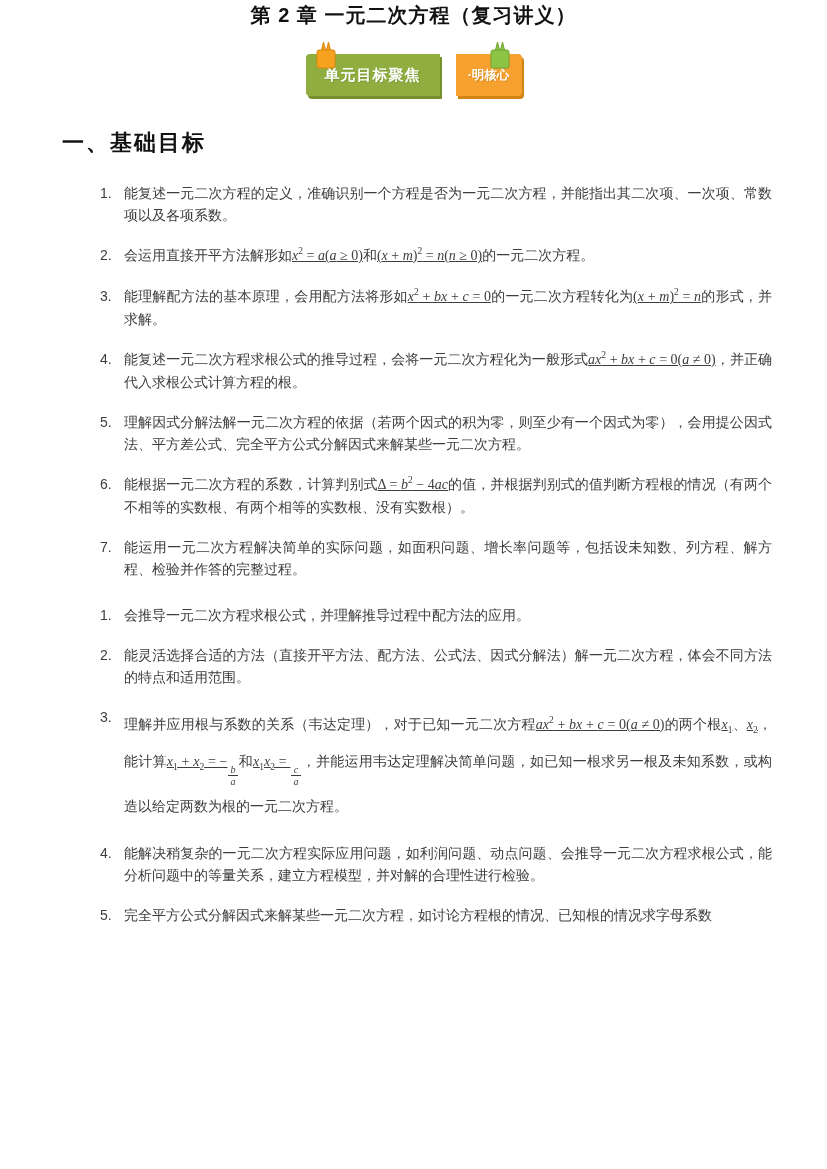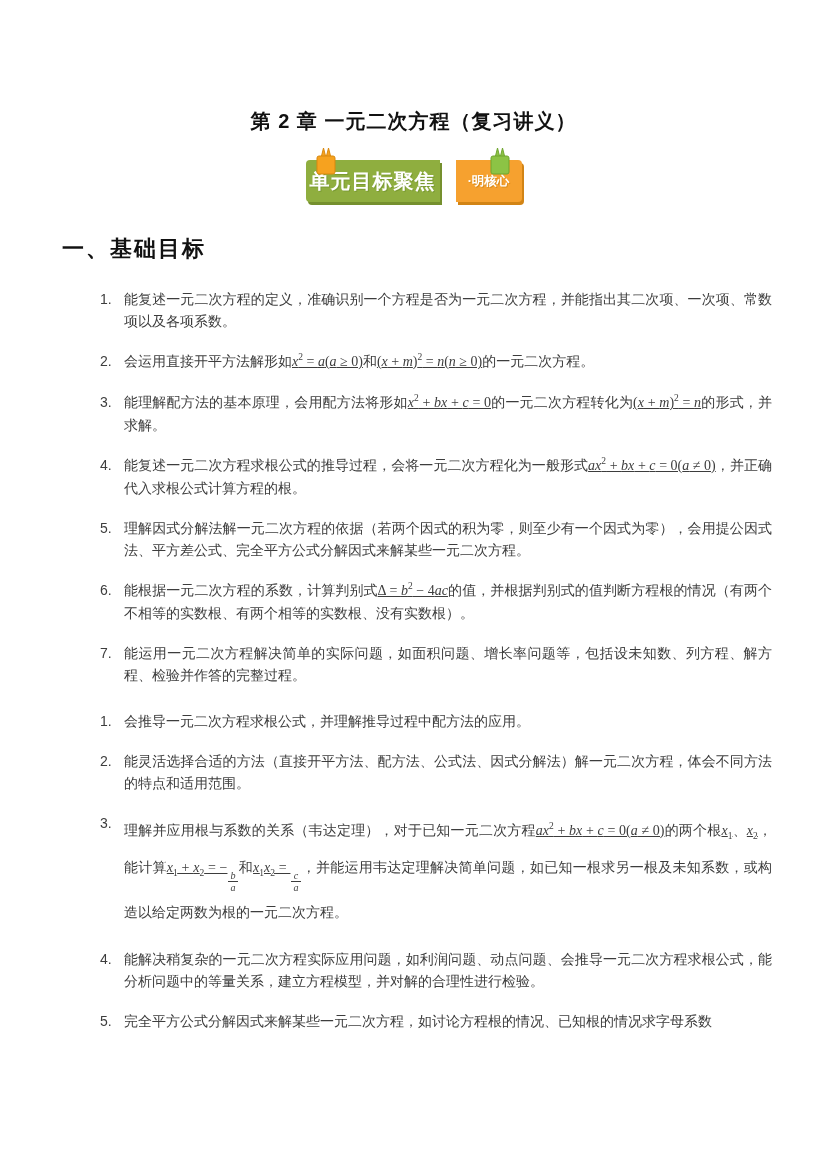--- a/index.html
+++ b/index.html
@@ -10,21 +10,20 @@
   .page {
     position: relative;
     width: 827px;
     height: 1169px;
     margin: 0 auto;
     background: #ffffff;
     overflow: hidden;
     font-family: "Liberation Sans", "DejaVu Sans", sans-serif;
     color: #3d3d3d;
     box-sizing: border-box;
-    padding-top: 106px;
   }
   
   .doc-title {
     margin: 0;
     text-align: center;
     font-size: 20px;
     line-height: 30px;
     font-weight: bold;
     color: #111;
     letter-spacing: 1px;
@@ -39,21 +38,21 @@
   }
   .banner-left {
     flex: 1;
     display: flex;
     align-items: center;
     justify-content: center;
     background: #8fae3f;
     border-radius: 4px 0 0 4px;
     box-shadow: 2px 3px 0 #75902e;
     color: #fff;
-    font-size: 20px;
+    font-size: 15px;
     font-weight: bold;
     letter-spacing: 1px;
     text-shadow: 1px 1px 0 #7a9a33;
   }
   .banner-right {
     width: 66px;
     display: flex;
     align-items: center;
     justify-content: center;
     background: #f6a12f;

